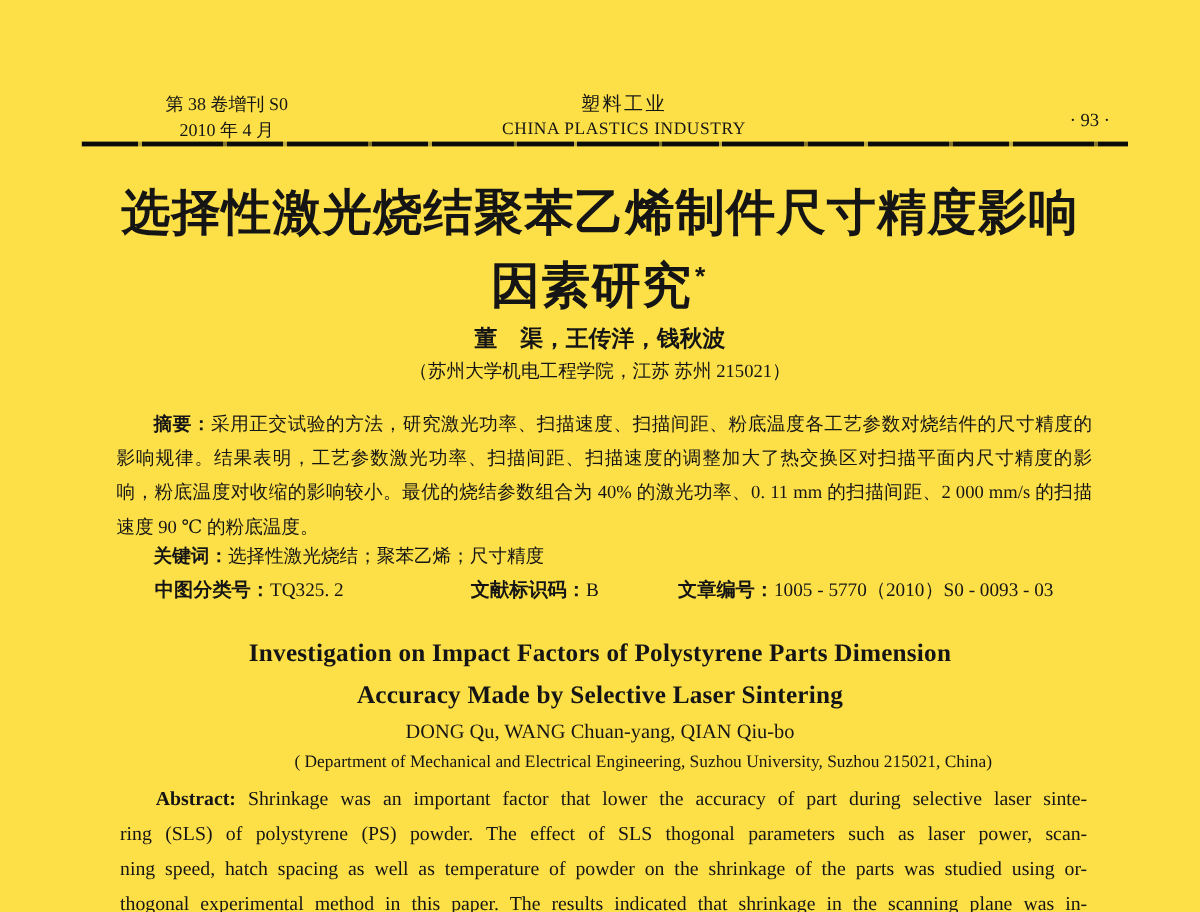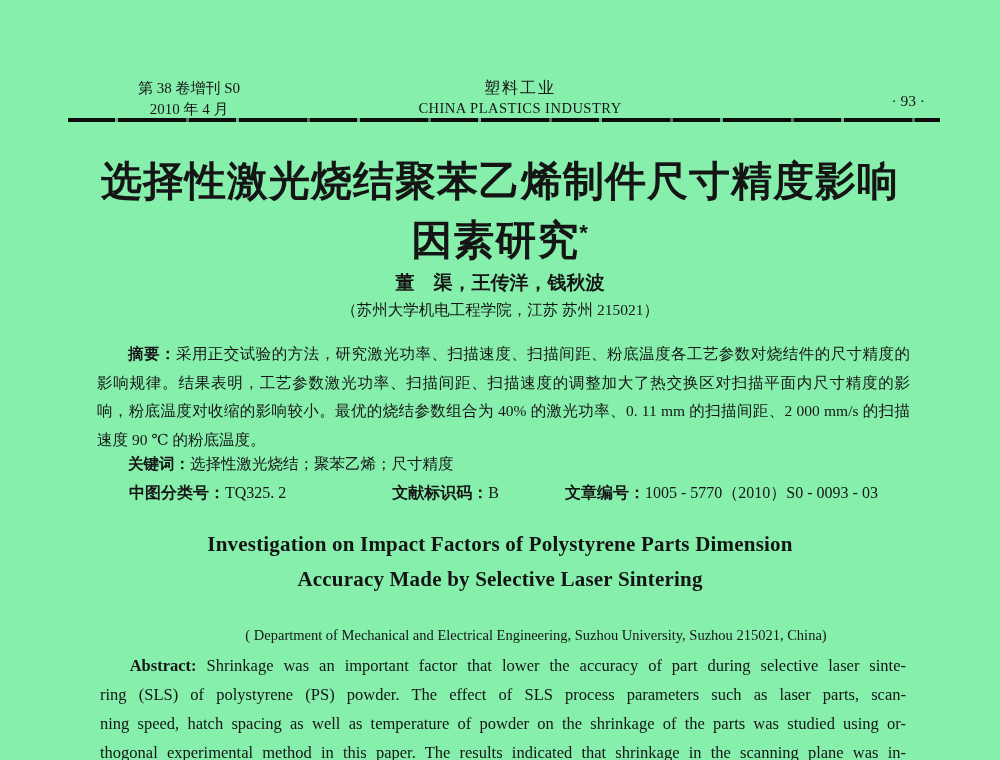--- a/index.html
+++ b/index.html
@@ -6,21 +6,21 @@
   body {
     width: 1000px; height: 760px;
     background: #ffffff;
     font-family: "Liberation Serif", "DejaVu Serif", serif;
     color: #151515;
     -webkit-font-smoothing: antialiased;
   }
   .page {
     position: relative;
     width: 1000px; height: 760px;
-    background: #86efac;
+    background: #fde047;
     overflow: hidden;
   }
 
   
   .header-left {
     position: absolute; top: 78px; left: 138px;
     font-size: 15px; line-height: 21px; text-align: center;
   }
   .header-center {
     position: absolute; top: 78px; left: 80px; width: 880px;
@@ -38,21 +38,21 @@
       #0b0b0b 0px, #0b0b0b 47px,
       rgba(11,11,11,0.25) 47px, rgba(11,11,11,0.25) 50px,
       #0b0b0b 50px, #0b0b0b 118px,
       rgba(11,11,11,0.5) 118px, rgba(11,11,11,0.5) 121px);
   }
 
   
   .title-cn {
     position: absolute; top: 155px; left: 0; width: 100%;
     text-align: center;
-    font-family: Liberation Sans, sans-serif;
+    font-family: Liberation Mono, monospace;
     font-weight: bold;
     font-size: 41px; line-height: 52px;
     letter-spacing: 1px;
   }
   .title-cn sup { font-size: 22px; vertical-align: 14px; }
 
   .authors-cn {
     position: absolute; top: 268px; left: 0; width: 100%;
     text-align: center;
     font-family: "Liberation Sans", "DejaVu Sans", sans-serif;
@@ -152,22 +152,23 @@
   </div>
 
   <div class="meta-line">
     <span class="meta-group-1"><span class="cn-label">中图分类号：</span><span>TQ325. 2</span></span><span class="meta-group-2"><span class="cn-label">文献标识码：</span><span>B</span></span><span><span class="cn-label">文章编号：</span><span>1005 - 5770（2010）S0 - 0093 - 03</span></span>
   </div>
 
   <div class="title-en">
     <div>Investigation on Impact Factors of Polystyrene Parts Dimension</div>
     <div>Accuracy Made by Selective Laser Sintering</div>
   </div>
+  <div class="authors-en">DONG Qu, WANG Chuan-yang, QIAN Qiu-bo</div>
   <div class="affiliation-en">( Department of Mechanical and Electrical Engineering, Suzhou University, Suzhou 215021, China)</div>
 
   <div class="abstract-en">
     <div class="abs-line stretch first"><span class="en-label">Abstract:</span> <span>Shrinkage was an important factor that lower the accuracy of part during selective laser sinte-</span></div>
-    <div class="abs-line stretch">ring (SLS) of polystyrene (PS) powder.  The effect of SLS process parameters such as laser parts,  scan-</div>
+    <div class="abs-line stretch">ring (SLS) of polystyrene (PS) powder.  The effect of SLS thogonal parameters such as laser power,  scan-</div>
     <div class="abs-line stretch">ning speed,  hatch spacing as well as temperature of powder on the shrinkage of the parts was studied using or-</div>
     <div class="abs-line stretch">thogonal experimental method in this paper.  The results indicated that shrinkage in the scanning plane was in-</div>
   </div>
 
 </div>
 
 </body></html>

